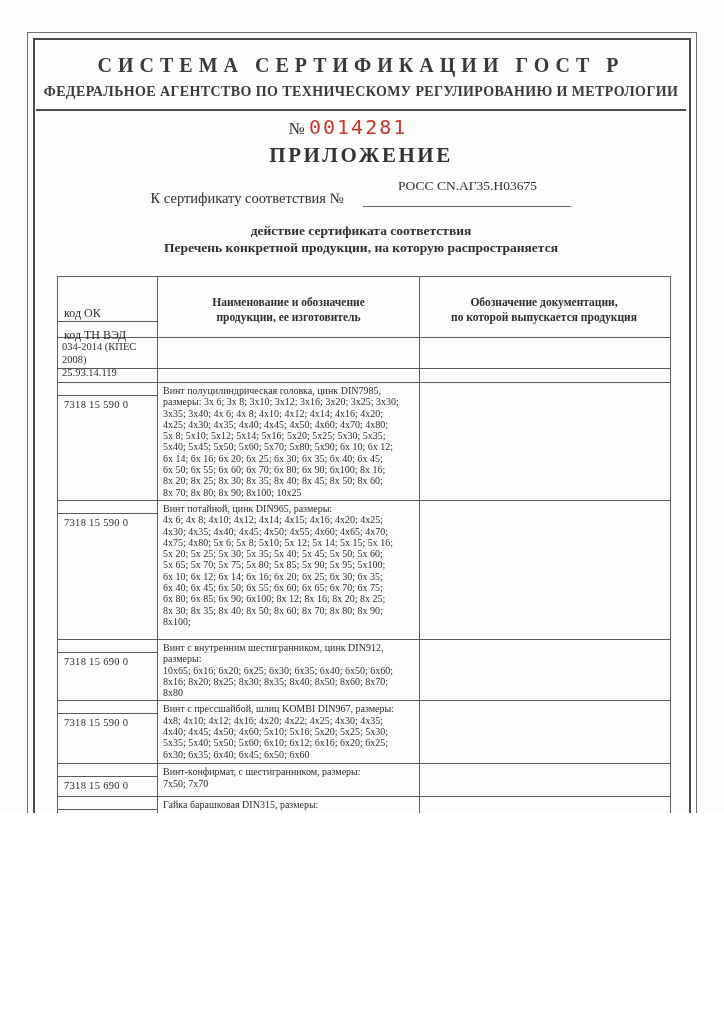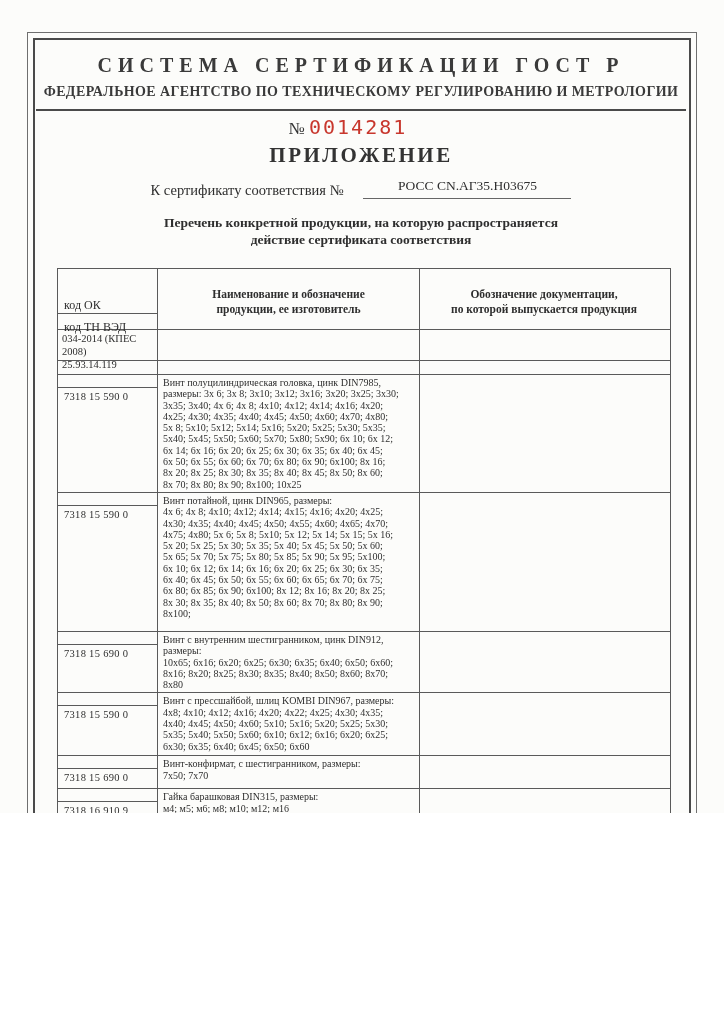--- a/index.html
+++ b/index.html
@@ -16,21 +16,21 @@
   .title-sub  { font-size:14px; font-weight:bold; letter-spacing:0.4px; margin-top:7px; color:#3a3a3a; }
 
   .number-row { text-align:center; padding-right:26px; margin-top:4px; height:24px; }
   .number-label { font-size:17px; color:#333; }
   .number-value { font-family:"DejaVu Sans Mono", monospace; font-size:20px; color:#c8372d; letter-spacing:2px; }
 
   .appendix-title { text-align:center; font-size:21px; font-weight:bold; letter-spacing:2.5px; margin-top:4px; color:#333; }
 
   .cert-line { display:flex; justify-content:center; align-items:flex-end; gap:20px; margin-top:10px; }
   .cert-label { font-size:14.5px; }
-  .cert-value-wrap { width:208px; border-bottom:1px solid #666; text-align:center; font-size:13.5px; padding-bottom:4px; }
+  .cert-value-wrap { width:208px; border-bottom:1px solid #666; text-align:center; font-size:13.5px; padding-bottom:12px; }
 
   .subtitle { text-align:center; font-weight:bold; font-size:13.5px; line-height:17px; margin-top:15px; }
 
   .cert-table { margin:20px 0 0 21px; width:612px; border:1px solid #5a5a5a; font-size:10px; }
   .t-header { display:grid; grid-template-columns:100px 262px 248px; height:60px; border-bottom:1px solid #5a5a5a; }
   .hc1 { border-right:1px solid #5a5a5a; display:flex; flex-direction:column; }
   .hc1 .k { flex:1; padding:6px 0 0 6px; font-size:12px; }
   .hc1 .k.first { border-bottom:1px solid #5a5a5a;margin-top:23px; }
   .hc2 { border-right:1px solid #5a5a5a; }
   .hc2, .hc3 { display:flex; align-items:center; justify-content:center; text-align:center;
@@ -95,22 +95,22 @@
     </div>
 
     <div class="appendix-title">ПРИЛОЖЕНИЕ</div>
 
     <div class="cert-line">
       <span class="cert-label">К сертификату соответствия №</span>
       <span class="cert-value-wrap">РОСС CN.АГ35.Н03675</span>
     </div>
 
     <div class="subtitle">
+      <div>действие сертификата соответствия</div>
       <div>Перечень конкретной продукции,  на которую распространяется</div>
-      <div>действие сертификата соответствия</div>
     </div>
 
     <div class="cert-table">
       <div class="t-header">
         <div class="hc1">
           <div class="k first">код ОК</div>
           <div class="k">код ТН ВЭД</div>
         </div>
         <div class="hc2">Наименование и обозначение
 продукции, ее изготовитель</div>

